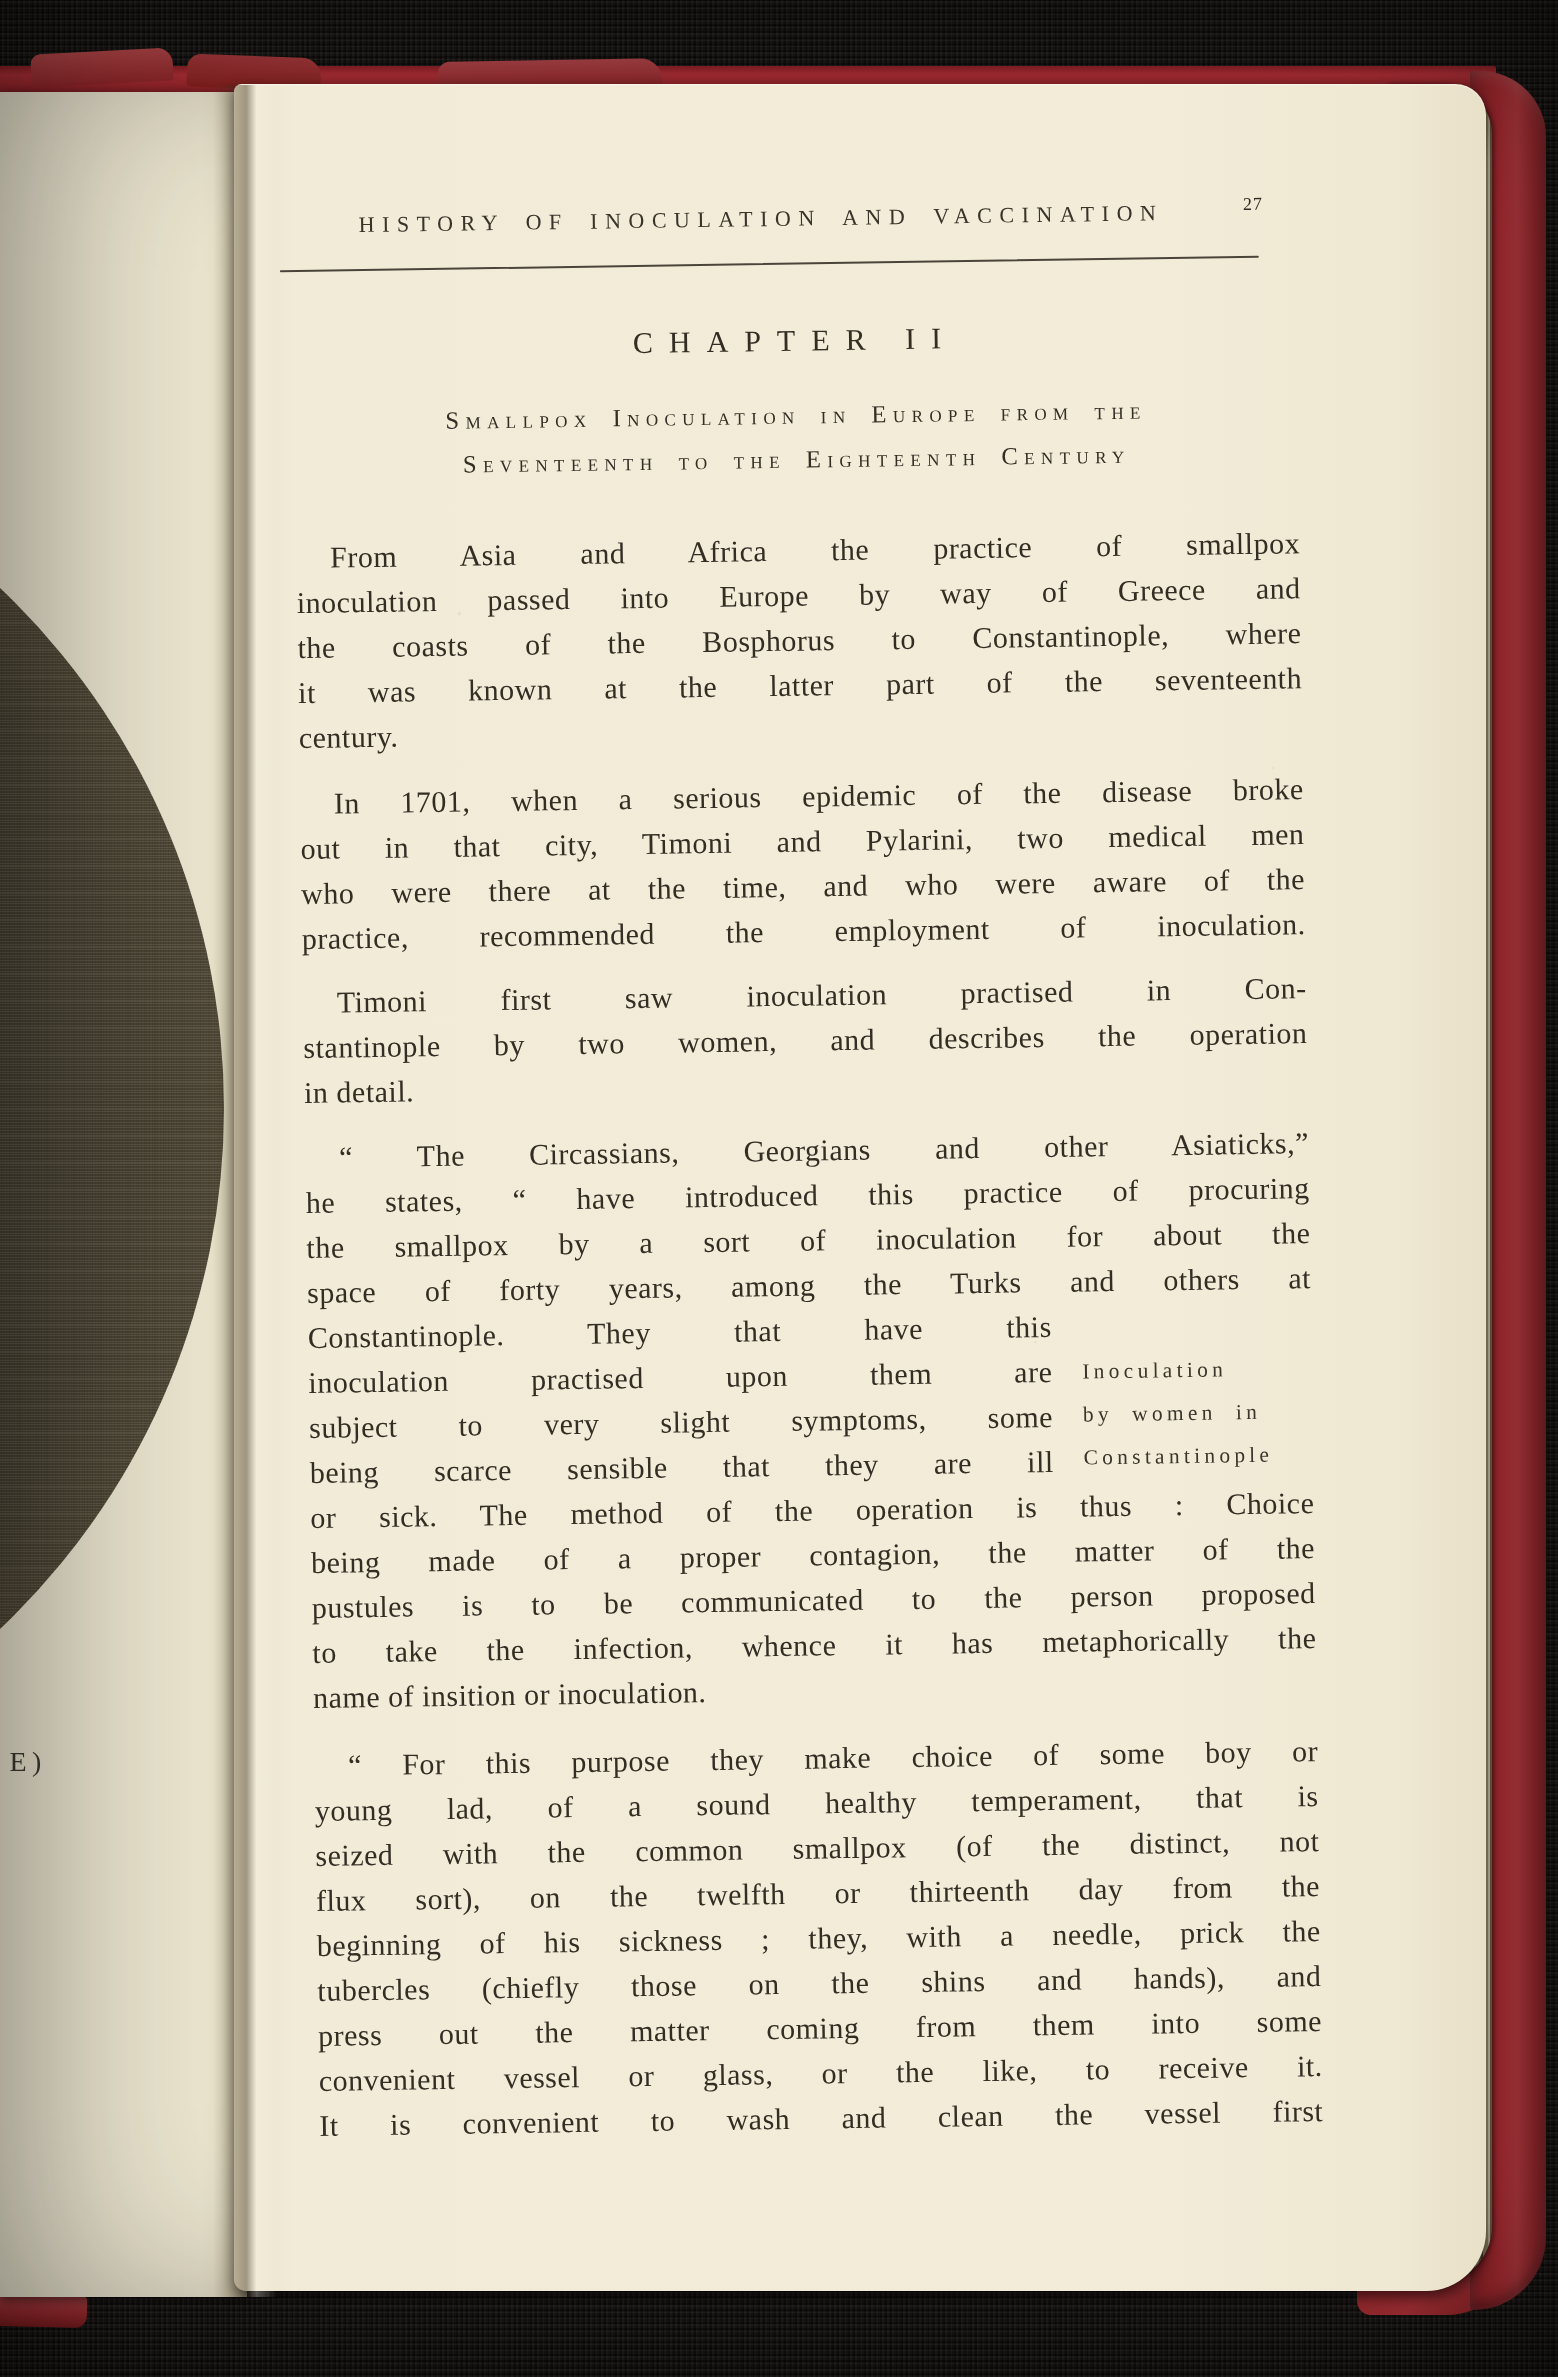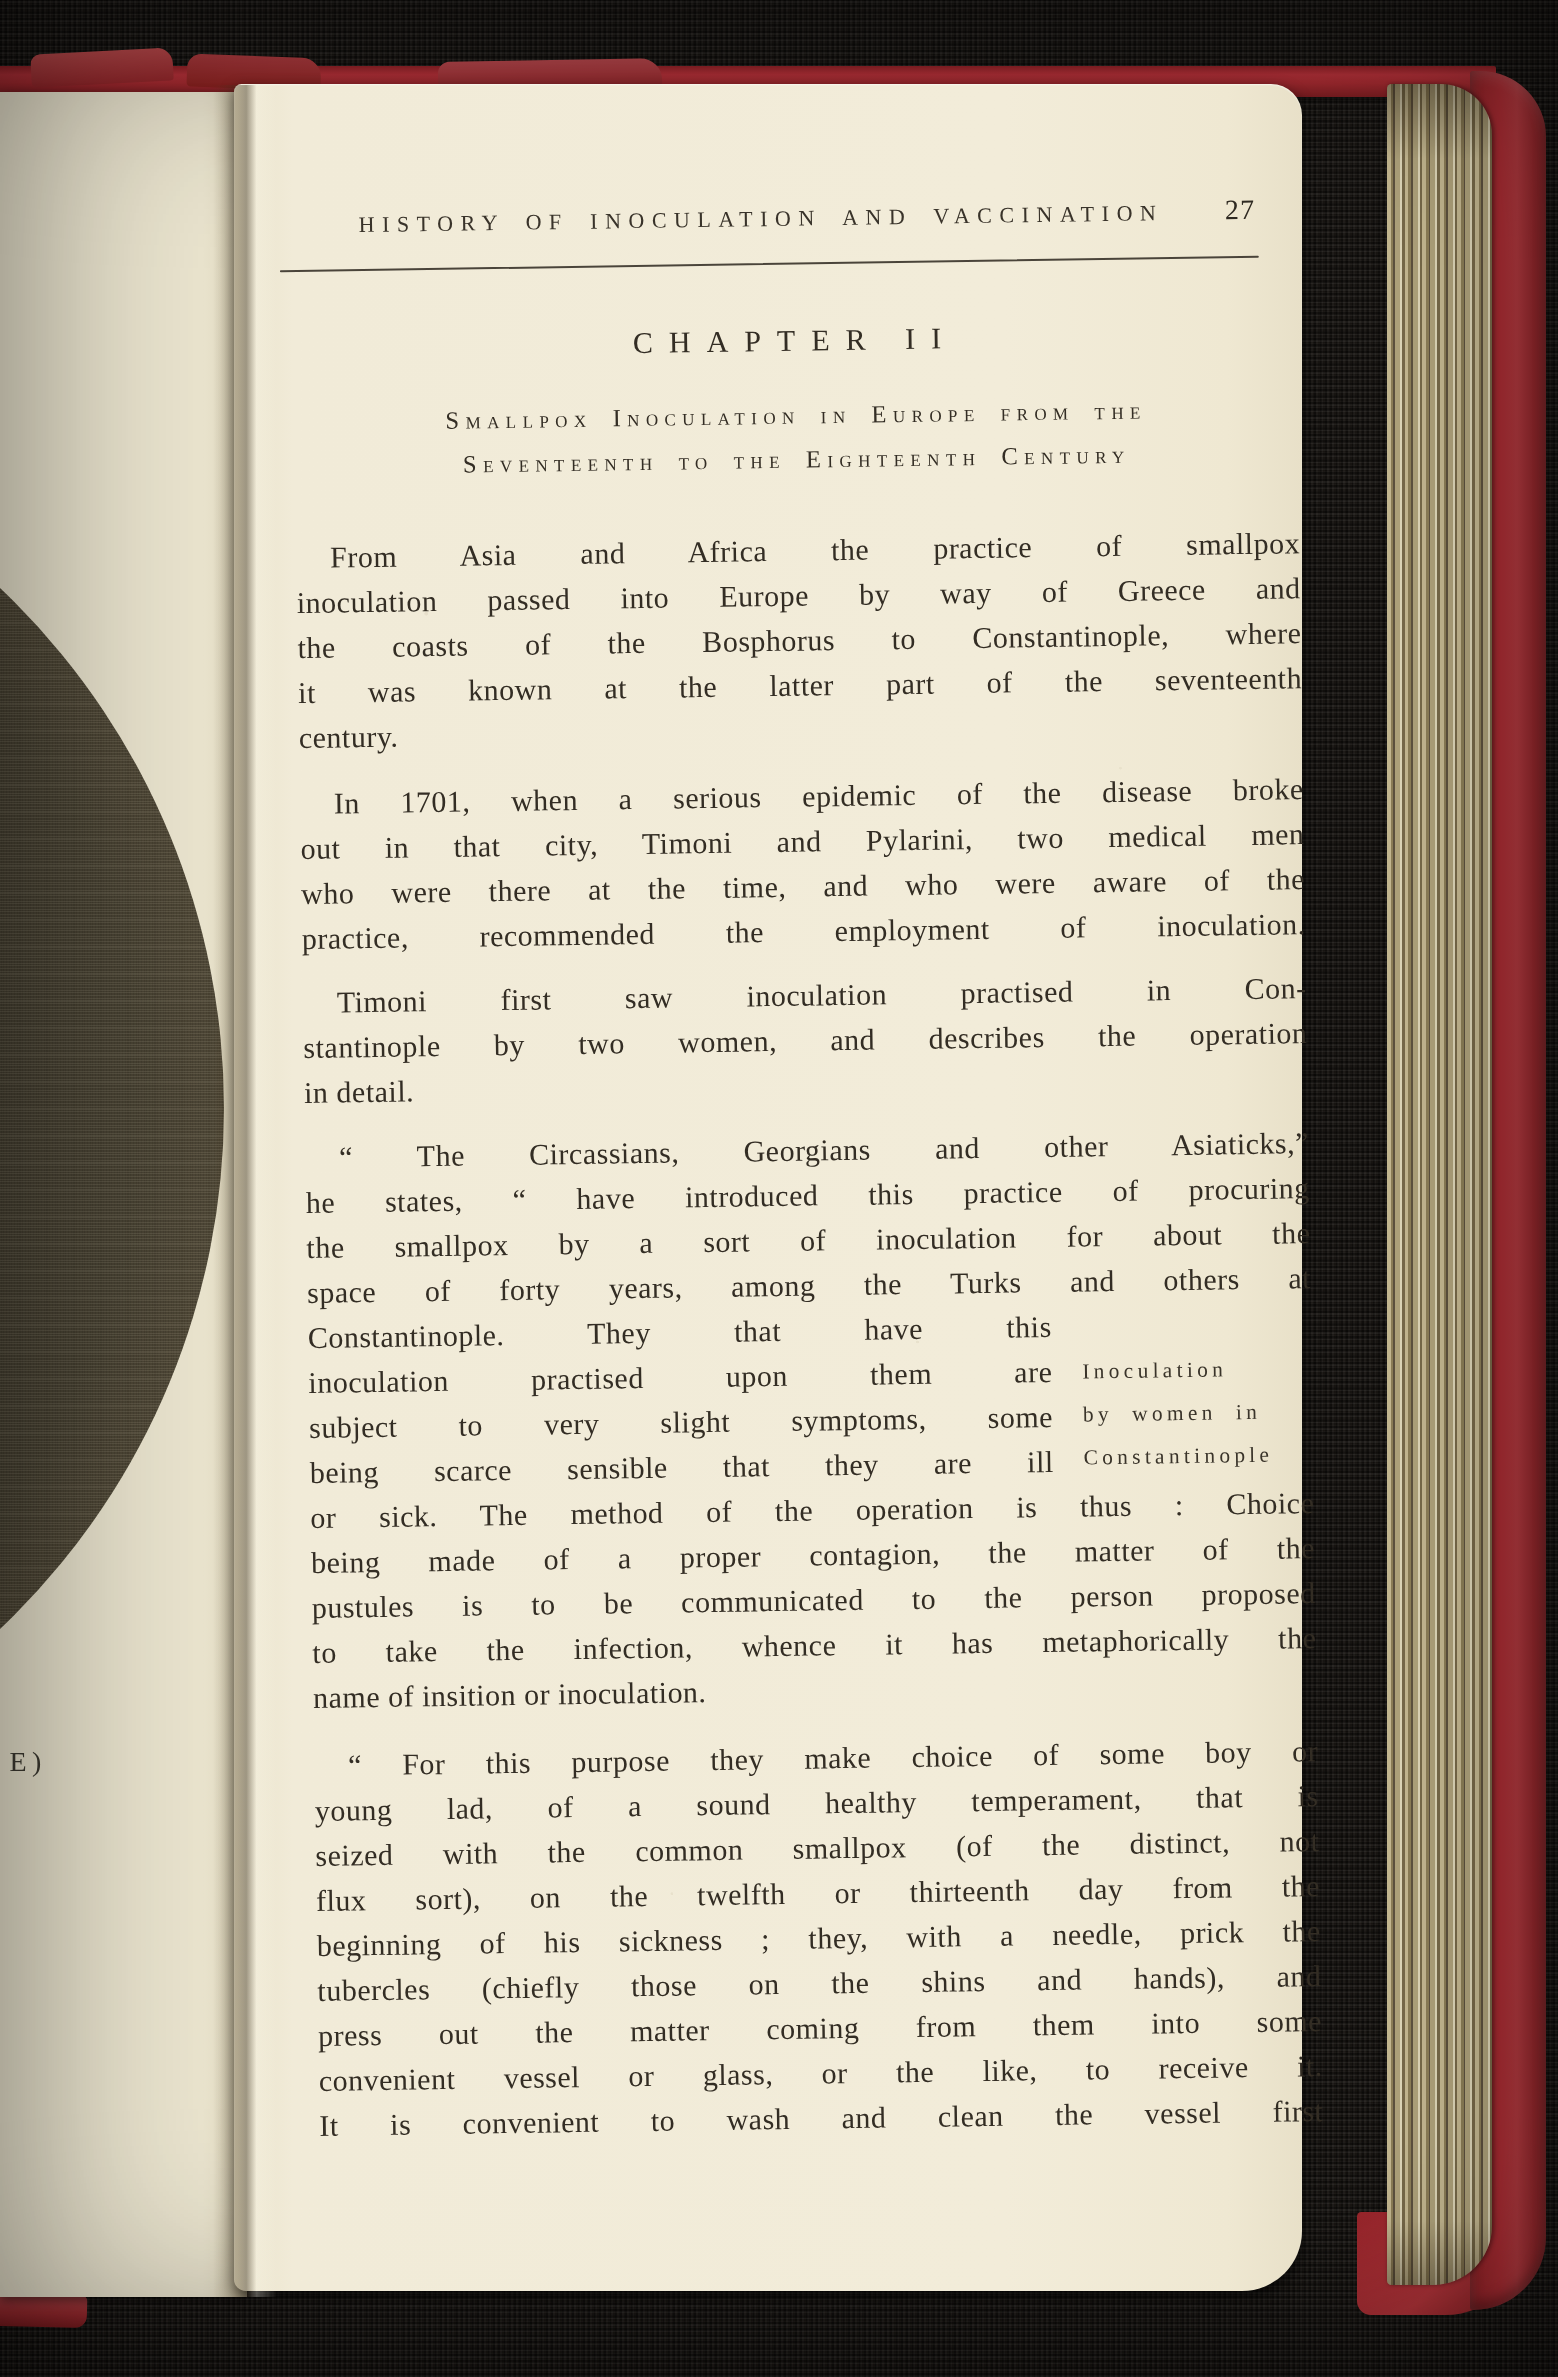--- a/index.html
+++ b/index.html
@@ -85,42 +85,42 @@
 
   
   .gutter{
     position:absolute;left:213px;top:85px;width:64px;height:2212px;
     background:linear-gradient(90deg, transparent 0%, rgba(70,55,30,0.30) 38%, rgba(35,25,10,0.38) 52%, rgba(255,252,240,0.30) 68%, transparent 100%);
     z-index:5;
   }
 
   
   .right-page{
-    position:absolute;left:234px;top:84px;width:1068px;height:2207px;
+    position:absolute;left:234px;top:84px;width:1252px;height:2207px;
     background:
       linear-gradient(90deg,#ddd5bb 0px,#ebe4cd 14px,#f1ebd8 59px,#f2ecd9 72%,#efe8d2 93%,#e8e0c8 100%),
       #f1ebd8;
     border-radius:7.5px 31px 60px 11.8px;
     box-shadow:0 5.3px 14px rgba(0,0,0,0.6), inset 0 1.1px 1.6px rgba(255,255,255,0.6);
     z-index:4;
   }
 
   
   .column{
     position:absolute;left:71px;top:0;width:1004px;height:2207px;
     transform:rotate(-0.85deg);transform-origin:0px 1069px;
     color:#332d24;
   }
   .running-head{position:absolute;top:129px;left:0;width:1004px;height:32px;}
   .running-head .title{
     position:absolute;left:50%;transform:translateX(-54%);white-space:nowrap;
     font-size:22px;letter-spacing:7.5px;word-spacing:8.5px;color:#39332a;
   }
   .running-head .pagenum{
-    position:absolute;right:40px;top:-5.3px;font-size:28px;color:#2f2a22;letter-spacing:1.1px;
+    position:absolute;right:32px;top:-5.3px;font-size:18px;color:#2f2a22;letter-spacing:1.1px;
   }
   .rule{position:absolute;top:186px;left:-11.8px;width:979px;height:2.1px;background:#4a443a;border-radius:1.1px;}
   .chapter{
     position:absolute;top:247px;left:0;width:1004px;text-align:center;
     font-size:30px;letter-spacing:16px;color:#332d24;
   }
   .subtitle{position:absolute;left:0;width:1004px;text-align:center;
     font-variant:small-caps;font-size:24.6px;letter-spacing:6.4px;word-spacing:7.5px;color:#332d24;}
   .sub1{top:325px;}
   .sub2{top:369px;}

